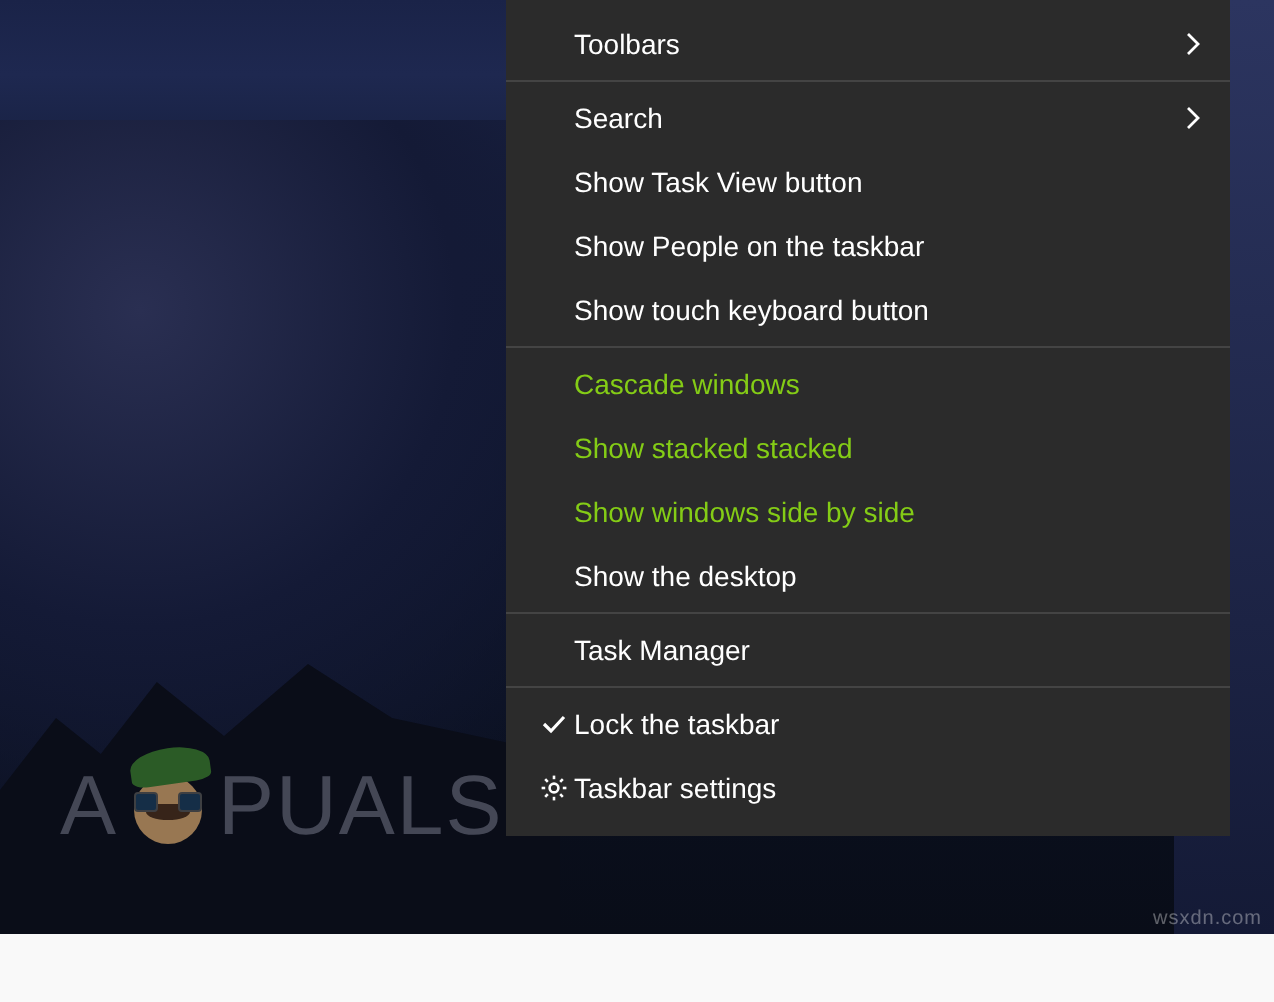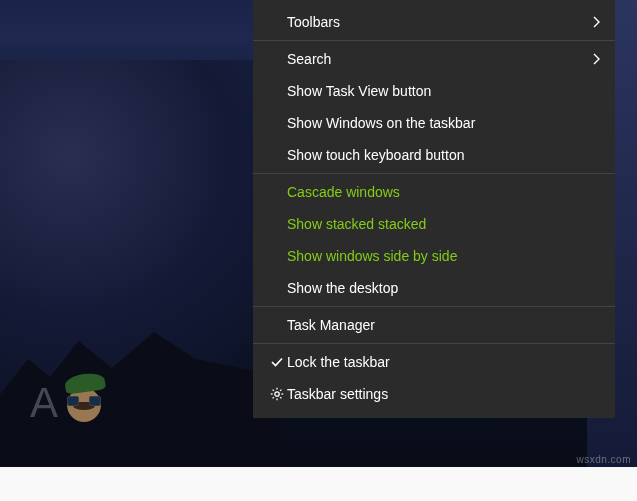--- a/index.html
+++ b/index.html
@@ -199,20 +199,21 @@
   <div class="logo">
     <span>A</span>
     <span class="avatar">
       <span class="face"></span>
       <span class="glasses">
           <span></span>
           <span></span>
         </span>
       <span class="beret"></span>
     </span>
+    <span>PUALS</span>
   </div>
 </div>
 
 <div class="context-menu">
 
   <div class="menu-section">
     <div class="menu-item no-icon">
       <span class="label">Toolbars</span>
       <span class="chevron">
         <svg viewBox="0 0 8 12">
@@ -228,21 +229,21 @@
       <span class="chevron">
         <svg viewBox="0 0 8 12">
             <path d="M1 1 L6 6 L1 11" stroke="#fff" stroke-width="1.4" fill="none"></path>
           </svg>
       </span>
     </div>
     <div class="menu-item no-icon">
       <span class="label">Show Task View button</span>
     </div>
     <div class="menu-item no-icon">
-      <span class="label">Show Windows on the taskbar</span>
+      <span class="label">Show People on the taskbar</span>
     </div>
     <div class="menu-item no-icon">
       <span class="label">Show touch keyboard button</span>
     </div>
   </div>
 
   <div class="menu-section">
     <div class="menu-item no-icon disabled">
       <span class="label">Cascade windows</span>
     </div>

